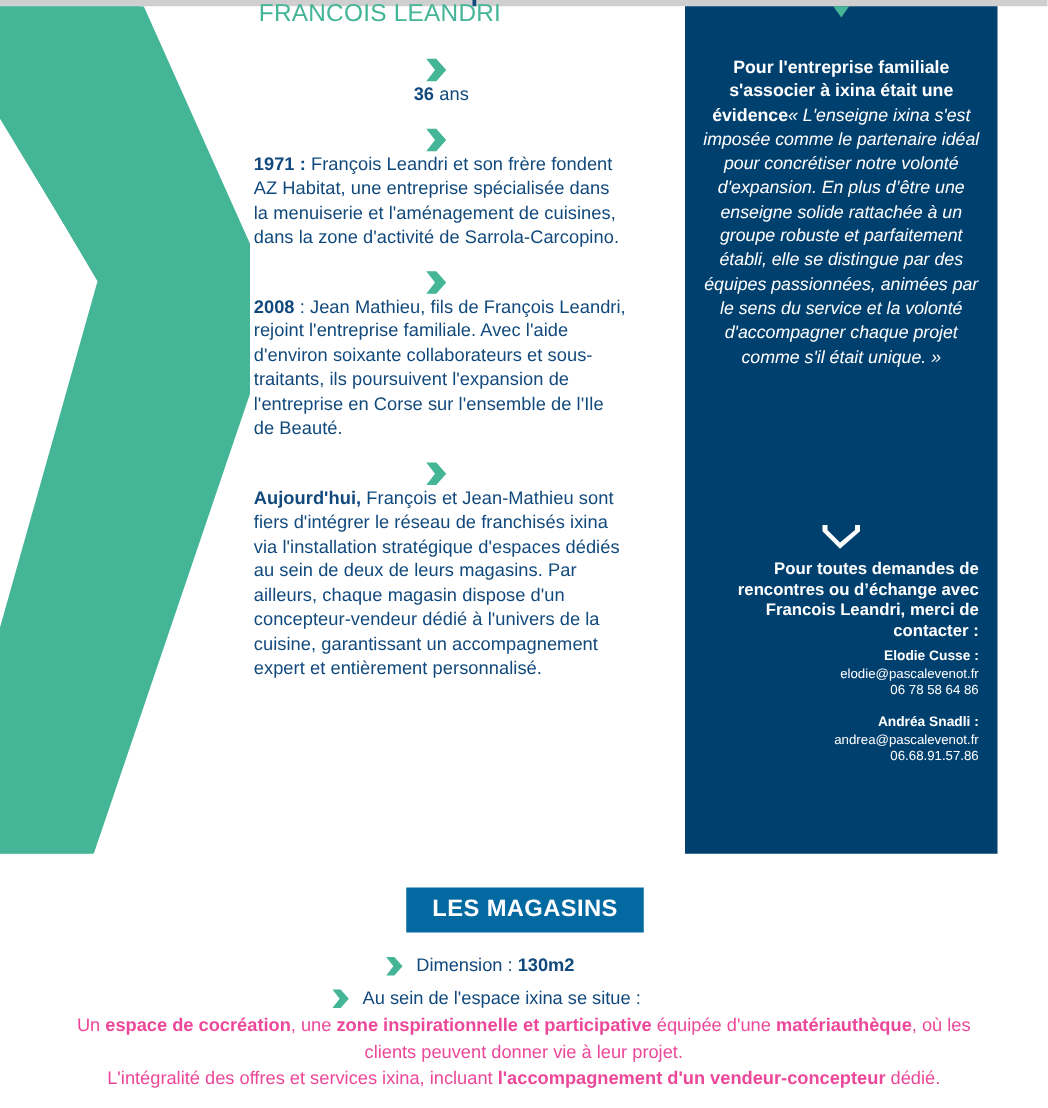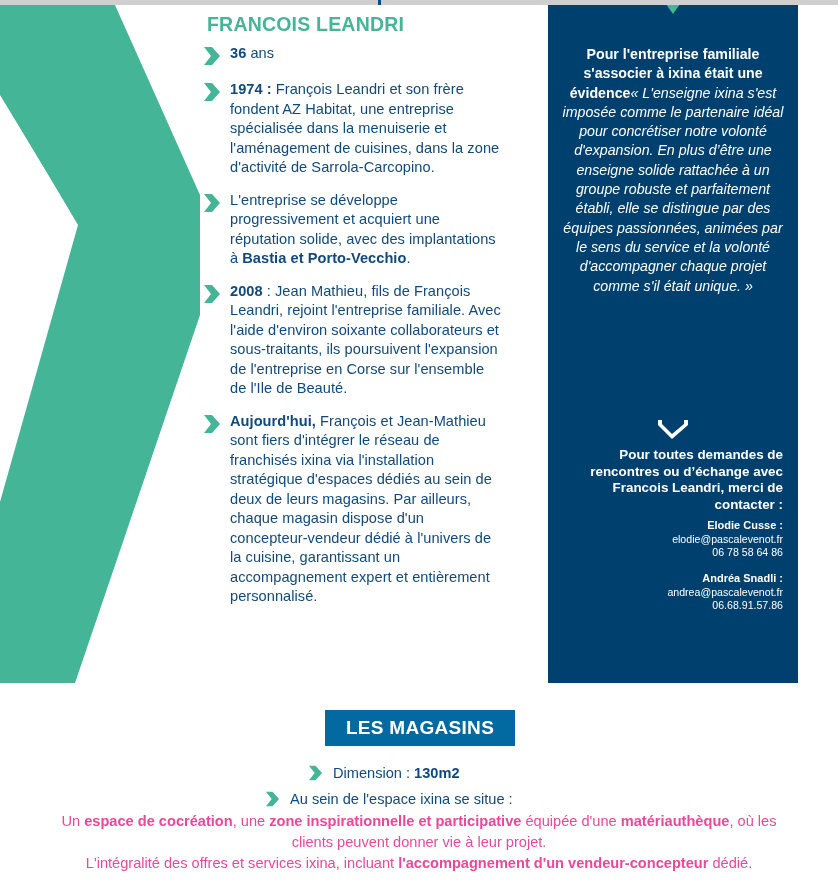--- a/index.html
+++ b/index.html
@@ -46,23 +46,23 @@
   .main-col {
     position: absolute;
     left: 0; top: 0;
     width: 540px;
     height: 683px;
   }
 
   .person-title {
     position: absolute;
     left: 207px;
-    top: 13px;
+    top: 0;
     font-size: 19.5px;
-    font-weight: bold;
+    font-weight: normal;
     letter-spacing: 0.2px;
     color: #44b596;
     white-space: nowrap;
   }
   
   .clipped-sliver {
     position: absolute;
     left: 378px;
     top: 0px;
     width: 3px;
@@ -71,22 +71,23 @@
   }
 
   .bullets {
     position: absolute;
     left: 203px;
     top: 44px;
     width: 300px;
   }
   .bullet-row {
     display: flex;
-    align-items: flex-start;
+    align-items: center;
     margin-bottom: 13px;
+    flex-direction: column;
   }
   .bullet-icon {
     flex: 0 0 auto;
     width: 18px;
     height: 22px;
     margin-right: 9px;
     margin-top: 1px;
   }
   .bullet-icon svg { display: block; }
   .bullet-text {
@@ -254,31 +255,23 @@
         </span>
         <span class="bullet-text"><b>36</b> ans</span>
       </div>
 
       <div class="bullet-row">
         <span class="bullet-icon">
           <svg width="18" height="22" viewBox="0 0 18 22">
               <polygon points="1,2 9,2 17,11 9,20 1,20 8,11" fill="#44b596"></polygon>
             </svg>
         </span>
-        <span class="bullet-text"><b>1974 :</b> François Leandri et son frère fondent AZ Habitat, une entreprise spécialisée dans la menuiserie et l'aménagement de cuisines, dans la zone d'activité de Sarrola-Carcopino.</span>
+        <span class="bullet-text"><b>1971 :</b> François Leandri et son frère fondent AZ Habitat, une entreprise spécialisée dans la menuiserie et l'aménagement de cuisines, dans la zone d'activité de Sarrola-Carcopino.</span>
       </div>
 
-      <div class="bullet-row">
-        <span class="bullet-icon">
-          <svg width="18" height="22" viewBox="0 0 18 22">
-              <polygon points="1,2 9,2 17,11 9,20 1,20 8,11" fill="#44b596"></polygon>
-            </svg>
-        </span>
-        <span class="bullet-text">L'entreprise se développe progressivement et acquiert une réputation solide, avec des implantations à <b>Bastia et Porto-Vecchio</b>.</span>
-      </div>
 
       <div class="bullet-row">
         <span class="bullet-icon">
           <svg width="18" height="22" viewBox="0 0 18 22">
               <polygon points="1,2 9,2 17,11 9,20 1,20 8,11" fill="#44b596"></polygon>
             </svg>
         </span>
         <span class="bullet-text"><b>2008</b> : Jean Mathieu, fils de François Leandri, rejoint l'entreprise familiale. Avec l'aide d'environ soixante collaborateurs et sous-traitants, ils poursuivent l'expansion de l'entreprise en Corse sur l'ensemble de l'Ile de Beauté.</span>
       </div>
 

